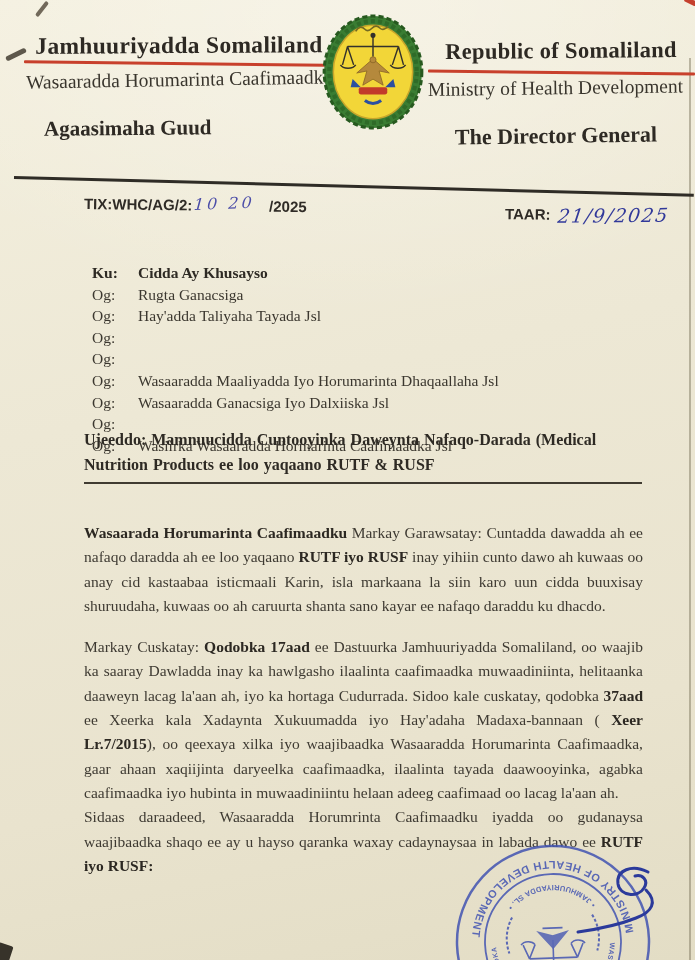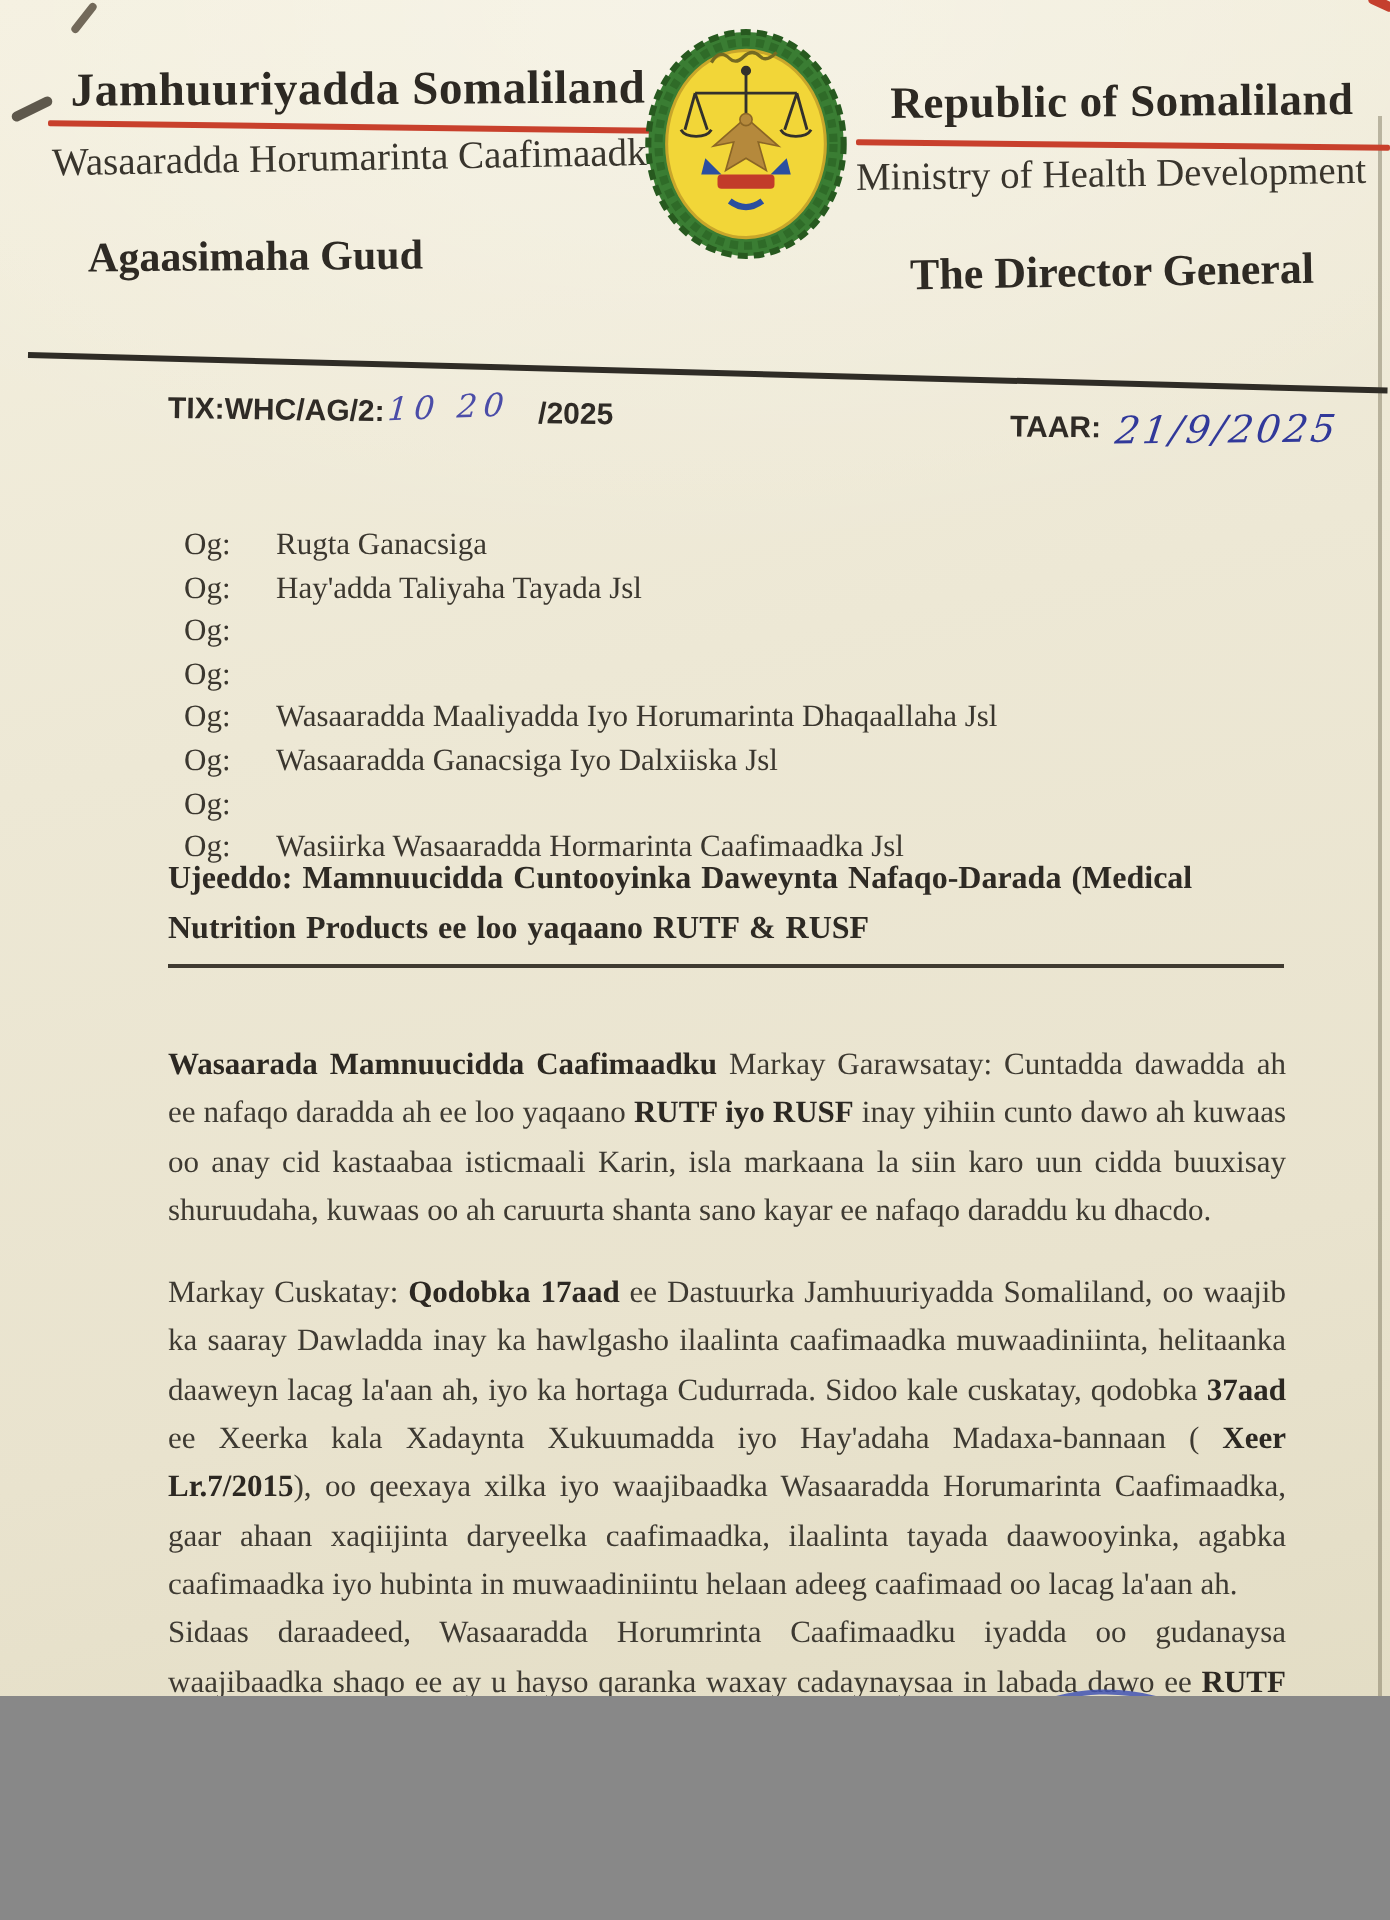--- a/index.html
+++ b/index.html
@@ -1,17 +1,17 @@
 <!DOCTYPE html>
 <html><head>
 <meta charset="utf-8">
 <style>
   html,body{margin:0;padding:0;background:#888;}
   .page{
-    position:relative;width:695px;height:848px;overflow:hidden;
+    position:relative;width:695px;height:960px;overflow:hidden;
     font-family:"Liberation Serif",serif;color:#3b372f;
     background:
       radial-gradient(120% 55% at 50% 0%, rgba(255,255,255,.28), transparent 60%),
       linear-gradient(168deg,#f4f0df 0%,#ede8d5 40%,#e9e3ce 75%,#e3ddc5 100%);
   }
   .abs{position:absolute;}
   
   .hdr-country{font-weight:700;color:#2d2923;letter-spacing:.3px;text-align:center;white-space:nowrap;}
   .hdr-ministry{color:#39352d;text-align:center;white-space:nowrap;}
   .hdr-left-country{left:24px;top:32px;width:310px;font-size:23.5px;transform:rotate(-.3deg);}
@@ -106,20 +106,24 @@
   <div class="abs main-rule"></div>
 
   <div class="abs ref ref-left">
     <span>TIX:WHC/AG/2:</span><span class="hand hand-ref">10 20</span><span>/2025</span>
   </div>
   <div class="abs ref ref-right">
     <span>TAAR:</span><span class="hand hand-date">21/9/2025</span>
   </div>
 
   <div class="abs recipients">
+    <div class="rcp-row rcp-bold">
+        <span class="klabel">Ku:</span>
+        <span class="ktext">Cidda Ay Khusayso</span>
+      </div>
     <div class="rcp-row">
         <span class="klabel">Og:</span>
         <span class="ktext">Rugta Ganacsiga</span>
       </div>
     <div class="rcp-row">
         <span class="klabel">Og:</span>
         <span class="ktext">Hay'adda Taliyaha Tayada Jsl</span>
       </div>
     <div class="rcp-row">
         <span class="klabel">Og:</span>
@@ -140,21 +144,21 @@
       </div>
     <div class="rcp-row">
         <span class="klabel">Og:</span>
         <span class="ktext">Wasiirka Wasaaradda Hormarinta Caafimaadka Jsl</span>
       </div>
   </div>
 
   <div class="abs subject">Ujeeddo:  Mamnuucidda Cuntooyinka Daweynta Nafaqo-Darada (Medical Nutrition Products ee  loo yaqaano RUTF &amp; RUSF</div>
 
   <div class="abs body-col">
-    <p class="p1"><b>Wasaarada Mamnuucidda Caafimaadku</b><span> Markay Garawsatay: Cuntadda dawadda ah ee nafaqo daradda  ah ee  loo yaqaano </span><b>RUTF iyo  RUSF</b><span> inay yihiin cunto dawo ah kuwaas oo anay cid kastaabaa isticmaali Karin, isla markaana la siin karo uun cidda buuxisay shuruudaha, kuwaas oo ah caruurta shanta sano kayar ee nafaqo daraddu ku dhacdo.</span></p>
+    <p class="p1"><b>Wasaarada Horumarinta Caafimaadku</b><span> Markay Garawsatay: Cuntadda dawadda ah ee nafaqo daradda  ah ee  loo yaqaano </span><b>RUTF iyo  RUSF</b><span> inay yihiin cunto dawo ah kuwaas oo anay cid kastaabaa isticmaali Karin, isla markaana la siin karo uun cidda buuxisay shuruudaha, kuwaas oo ah caruurta shanta sano kayar ee nafaqo daraddu ku dhacdo.</span></p>
     <p class="p2"><span>Markay Cuskatay:  </span><b>Qodobka 17aad</b><span> ee Dastuurka Jamhuuriyadda Somaliland, oo waajib ka saaray Dawladda inay ka hawlgasho ilaalinta caafimaadka muwaadiniinta, helitaanka daaweyn lacag la'aan ah, iyo ka hortaga Cudurrada.  Sidoo kale cuskatay, qodobka </span><b>37aad</b><span> ee Xeerka kala Xadaynta Xukuumadda iyo Hay'adaha Madaxa-bannaan ( </span><b>Xeer Lr.7/2015</b><span>), oo qeexaya xilka iyo waajibaadka Wasaaradda Horumarinta Caafimaadka, gaar ahaan xaqiijinta daryeelka caafimaadka, ilaalinta tayada daawooyinka, agabka caafimaadka iyo hubinta in muwaadiniintu helaan adeeg caafimaad oo lacag la'aan ah.</span></p>
     <p class="p3"><span>Sidaas daraadeed, Wasaaradda Horumrinta Caafimaadku  iyadda oo gudanaysa waajibaadka shaqo ee ay u hayso qaranka waxay cadaynaysaa in labada dawo ee </span><b>RUTF iyo RUSF:</b></p>
   </div>
 
   <svg class="abs" style="left:425px;top:836px;" width="250" height="124" viewBox="0 0 250 124">
     <g transform="translate(128,106) rotate(178)" opacity="0.85" fill="none" stroke="#4254b2">
       <circle r="96" stroke-width="2.5"></circle>
       <circle r="68" stroke-width="1.8"></circle>
       <path id="stArcTop" d="M -81,0 A 81,81 0 0,1 81,0" stroke="none"></path>
       <path id="stArcBot" d="M -81,0 A 81,81 0 0,0 81,0" stroke="none"></path>

